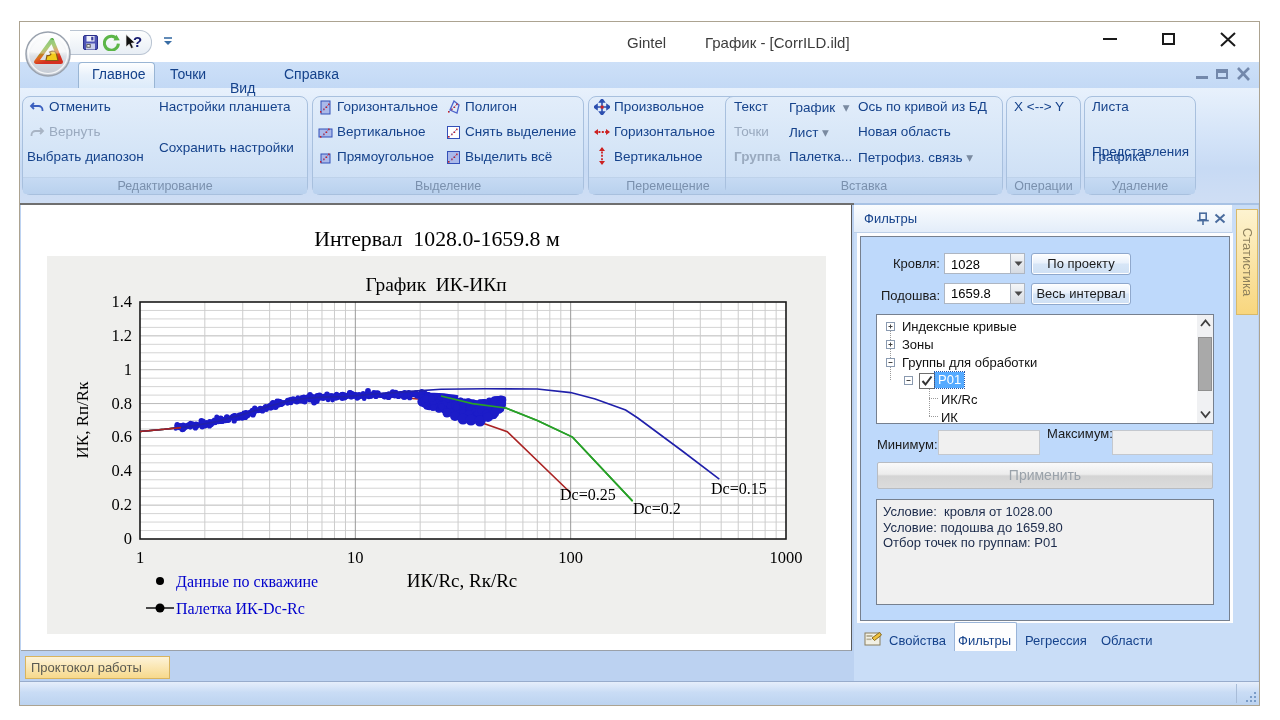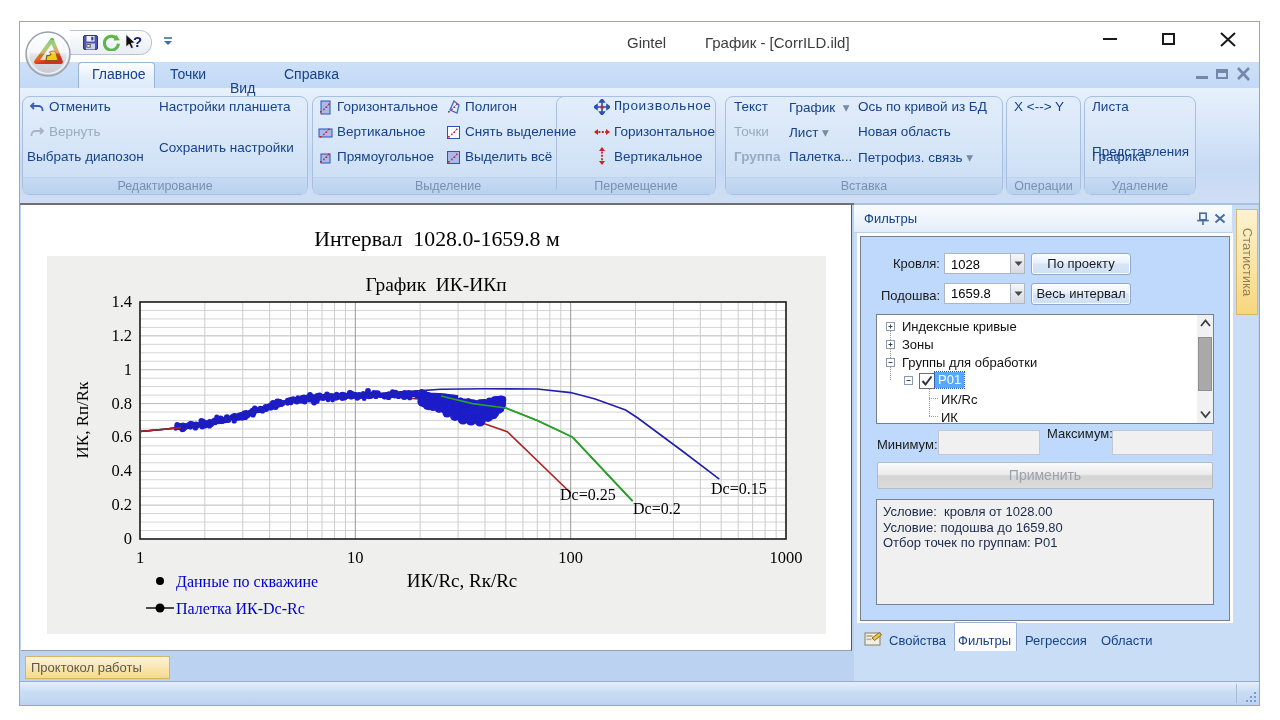--- a/index.html
+++ b/index.html
@@ -77,21 +77,21 @@
 <div class="abs" style="left:1216px;top:69px;width:12px;height:10px;border:2px solid #7388ab;border-top:4px solid #7388ab"></div>
 <svg class="abs" style="left:1236px;top:67px" width="15" height="14">
     <path d="M2 1 L13 13 M13 1 L2 12" stroke="#7388ab" stroke-width="2.6"></path>
   </svg>
 <div class="grp" style="left:22px;width:286px">
     <div class="gbar gcap" style="line-height:16px">Редактирование</div>
   </div>
 <div class="grp" style="left:312px;width:272px">
     <div class="gbar gcap" style="line-height:16px">Выделение</div>
   </div>
-<div class="grp" style="left:556px;width:160px">
+<div class="grp" style="left:588px;width:160px">
     <div class="gbar gcap" style="line-height:16px">Перемещение</div>
   </div>
 <div class="grp" style="left:725px;width:278px">
     <div class="gbar gcap" style="line-height:16px">Вставка</div>
   </div>
 <div class="grp" style="left:1006px;width:75px">
     <div class="gbar gcap" style="line-height:16px">Операции</div>
   </div>
 <div class="grp" style="left:1084px;width:112px">
     <div class="gbar gcap" style="line-height:16px">Удаление</div>
@@ -188,21 +188,21 @@
 <svg class="abs" style="left:594px;top:126px" width="16" height="12">
     <path d="M1 6 H15" stroke="#cc2222" stroke-width="1.8" stroke-dasharray="2 1.4"></path>
     <path d="M0 6 L4 3 V9 Z" fill="#cc2222"></path>
     <path d="M16 6 L12 3 V9 Z" fill="#cc2222"></path>
   </svg>
 <svg class="abs" style="left:596px;top:147px" width="12" height="18">
     <path d="M6 1 V17" stroke="#cc2222" stroke-width="1.8" stroke-dasharray="2 1.4"></path>
     <path d="M6 0 L3 4 H9 Z" fill="#cc2222"></path>
     <path d="M6 18 L3 14 H9 Z" fill="#cc2222"></path>
   </svg>
-<div class="abs row rtxt" style="left:614px;top:99px;font-family:Liberation Mono, monospace;">Произвольное</div>
+<div class="abs row rtxt" style="left:614px;top:99px;">Произвольное</div>
 <div class="abs row rtxt" style="left:614px;top:124px;">Горизонтальное</div>
 <div class="abs row rtxt" style="left:614px;top:149px;">Вертикальное</div>
 <div class="abs row rtxt" style="left:734px;top:99px;">Текст</div>
 <div class="abs row gtxt" style="left:734px;top:124px;">Точки</div>
 <div class="abs row gtxt" style="left:734px;top:149px;font-weight:bold;">Группа</div>
 <div class="abs row rtxt" style="left:789px;top:99px;">График &nbsp;<span style="color:#7a8aa0">▾</span></div>
 <div class="abs row rtxt" style="left:789px;top:124px;">Лист <span style="color:#7a8aa0">▾</span></div>
 <div class="abs row rtxt" style="left:789px;top:149px;">Палетка...</div>
 <div class="abs row rtxt" style="left:858px;top:99px;">Ось по кривой из БД</div>
 <div class="abs row rtxt" style="left:858px;top:124px;">Новая область</div>

